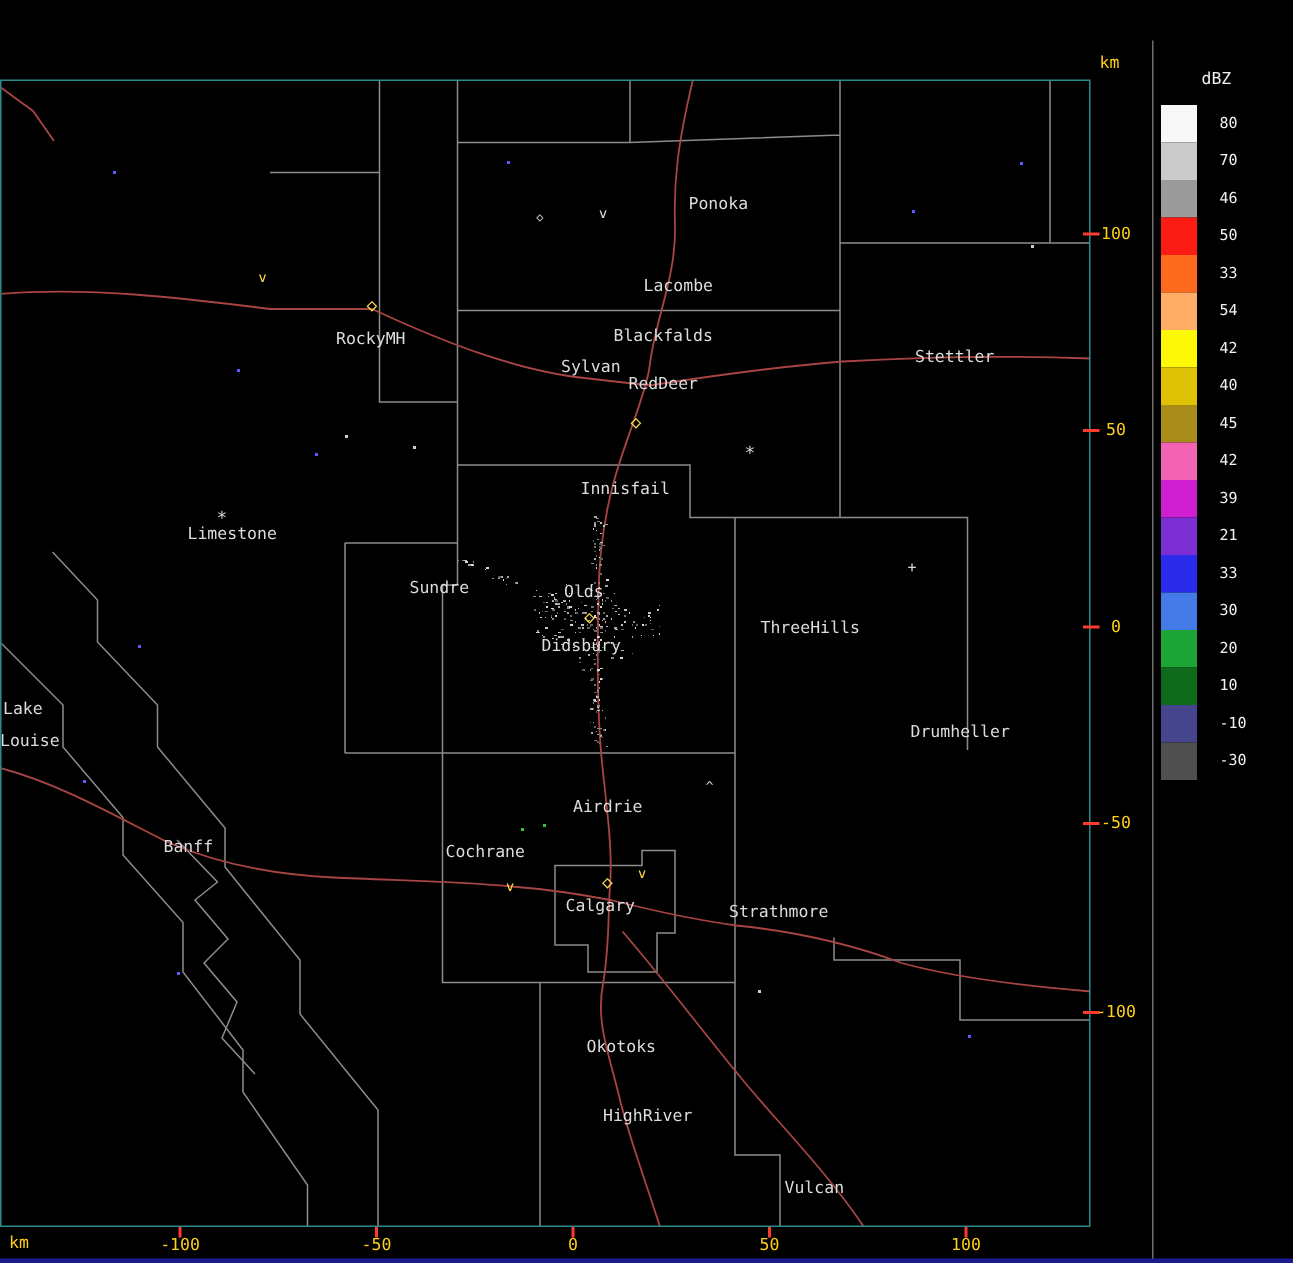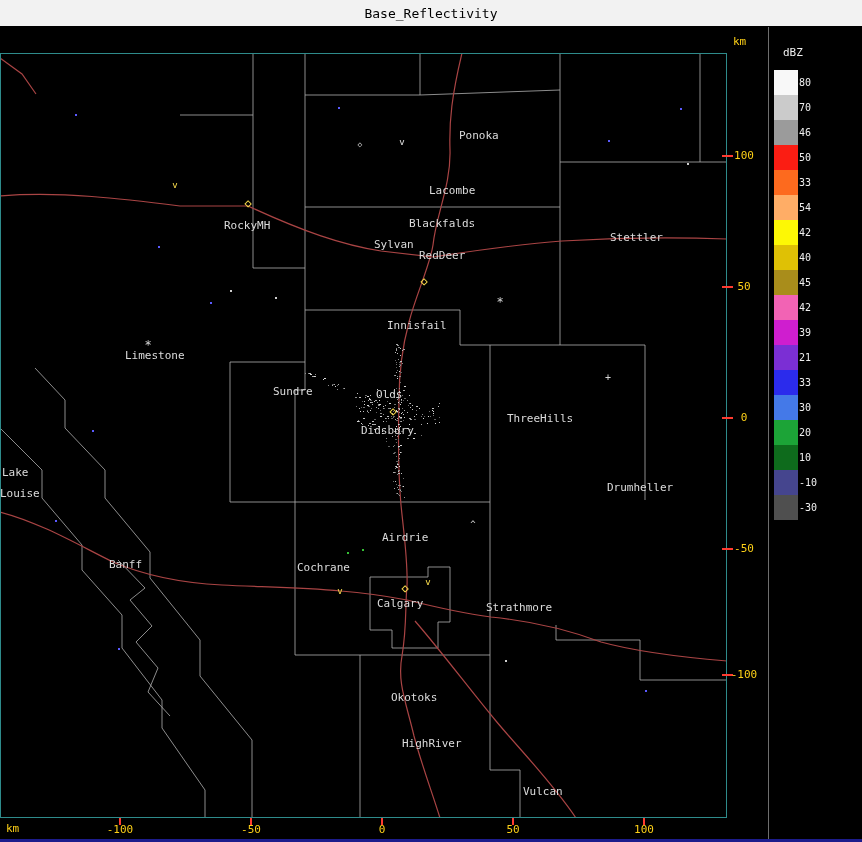--- a/index.html
+++ b/index.html
@@ -20,35 +20,32 @@
   #markers text{font-family:"DejaVu Sans Mono",monospace}
   .plotborder{fill:none;stroke:var(--teal,#2e8b8b);stroke-width:1}
   #right-axis{position:absolute;left:722px;top:0;width:48px;height:842px}
   .rtick-mark{position:absolute;left:0;width:11px;height:2px;background:var(--tickred,#ff3b30)}
   .rtick-label{position:absolute;left:7px;width:30px;text-align:center;font-size:11px;color:var(--accent,#fdd017)}
   #bottom-axis{position:absolute;left:0;top:817px;width:728px;height:25px}
   .btick-mark{position:absolute;top:1px;width:2px;height:7px;background:var(--tickred,#ff3b30)}
   .btick-label{position:absolute;top:6px;width:40px;text-align:center;font-size:11px;color:var(--accent,#fdd017)}
   .km-bottom{position:absolute;left:6px;top:822px;font-size:11px;color:var(--accent,#fdd017)}
   .legend-panel{position:absolute;left:770px;top:27px;width:92px;height:815px;background:var(--bg,#000)}
-  .legend-title{margin:19px 0 11px 13px;font-size:11px;color:var(--legendtext,#f0f0f0)}
+  .legend-title{margin:19px 0 11px 31px;font-size:11px;color:var(--legendtext,#f0f0f0)}
   .legend-row{display:flex;align-items:center;height:25px;margin-left:4px}
   .legend-swatch{width:24px;height:25px}
-  .legend-label{margin-left:1px;font-size:10px;color:var(--legendtext,#f0f0f0)}
+  .legend-label{margin-left:15px;font-size:10px;color:var(--legendtext,#f0f0f0)}
   .panel-divider{position:absolute;left:768px;top:27px;width:1px;height:815px;background:var(--divider,#6e6e6e)}
   .bottom-edge{position:absolute;left:0;top:839px;width:862px;height:3px;background:var(--bottomblue,#1c1c8c)}
 </style>
 </head>
 <body>
 
 <div class="app">
 
-  <div class="titlebar">
-    <span>Base_Reflectivity</span>
-  </div>
 
   <div class="statusline">
     <span class="km-top">km</span>
   </div>
 
   <svg class="map" viewBox="0 0 728 842">
     <defs>
       <clipPath id="plotclip">
           <rect x="1" y="54" width="726" height="764"></rect>
         </clipPath>

